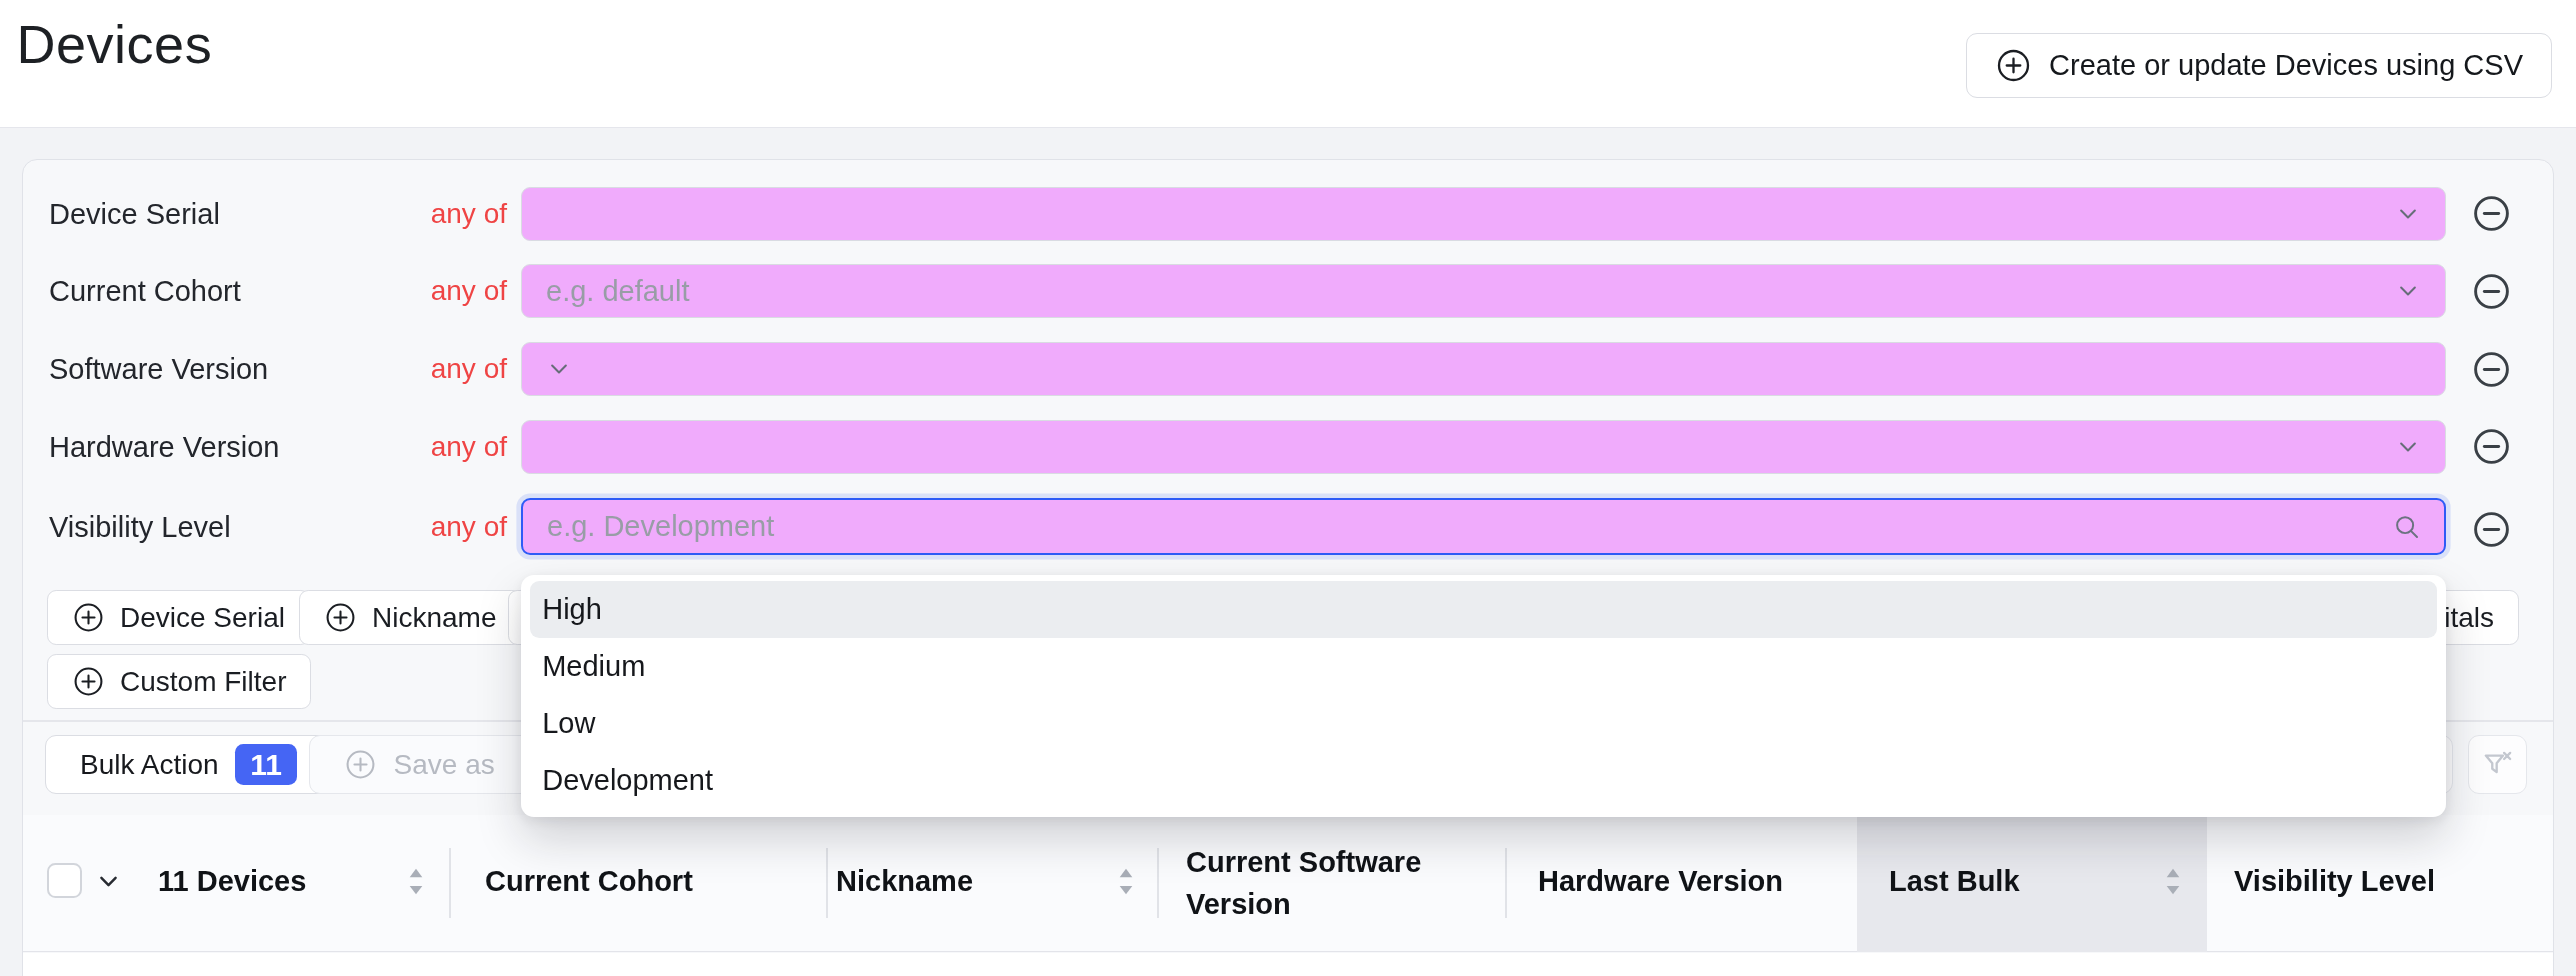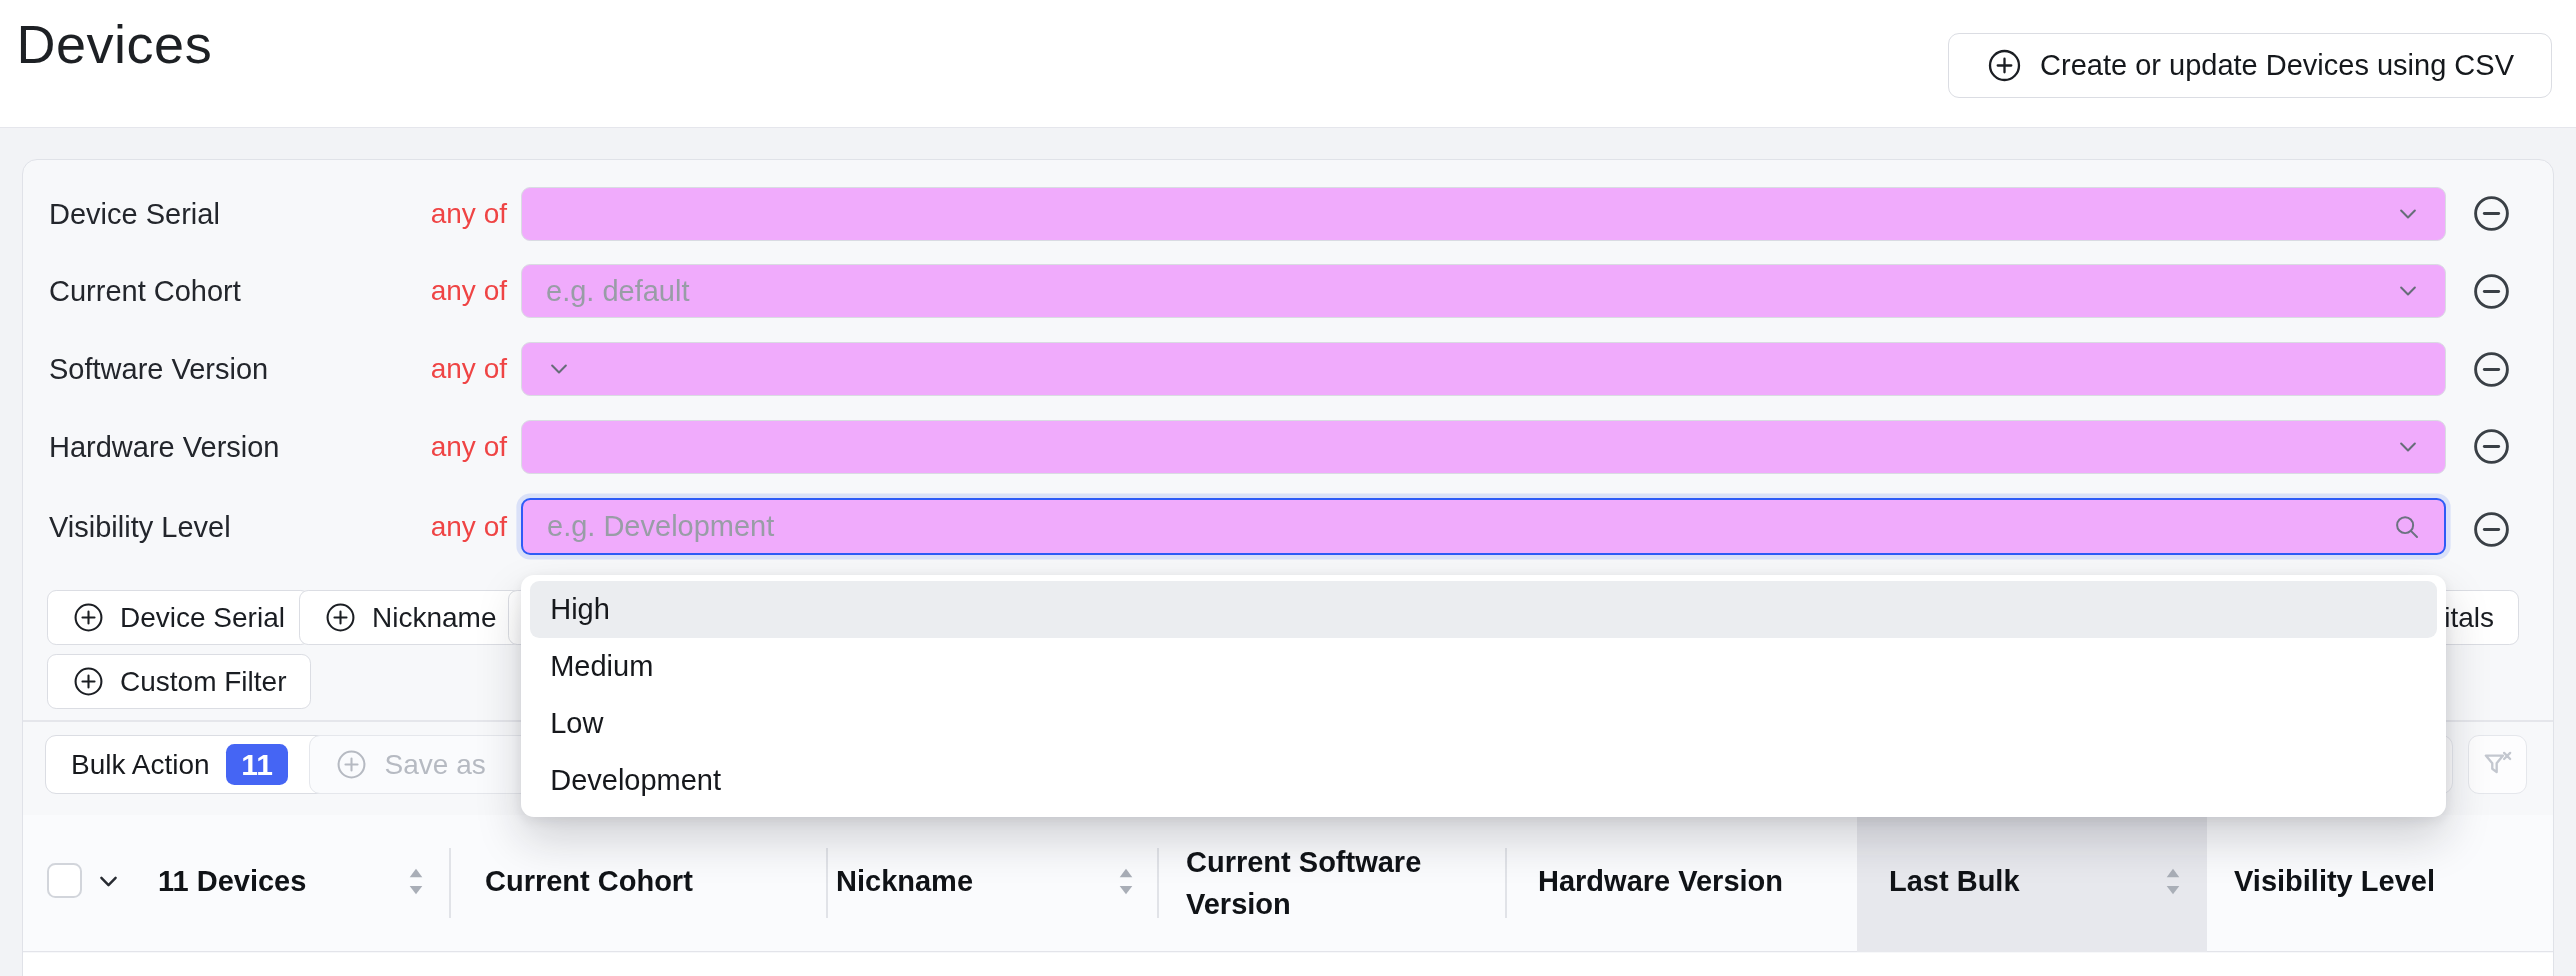--- a/index.html
+++ b/index.html
@@ -8,21 +8,21 @@
     background:#f2f3f6;
     font-family:"Liberation Sans",sans-serif;
     -webkit-font-smoothing:antialiased;
   }
   .abs{position:absolute;box-sizing:border-box;}
 
   
   .topbar{left:0;top:0;width:2576px;height:128px;background:#ffffff;border-bottom:1.8px solid #e5e6ec;}
   .page-title{left:16.6px;top:13px;font-size:54px;font-weight:400;color:#1d2024;letter-spacing:0.5px;}
   .csv-btn{right:24px;top:33px;height:65px;display:flex;align-items:center;gap:16.6px;
-    padding:0 37px;background:#fff;border:1.8px solid #dbdde3;border-radius:11px;
+    padding:0 28px;background:#fff;border:1.8px solid #dbdde3;border-radius:11px;
     font-size:29px;color:#15181c;cursor:pointer;text-align:right;}
 
   
   .card{left:22px;top:159px;width:2532px;height:841px;background:#f7f8fa;
     border:1.8px solid #e0e2e8;border-radius:15px;}
 
   .flabel{left:26px;height:54px;display:flex;align-items:center;font-size:29px;color:#23262c;}
   .anyof{left:299px;width:185px;height:54px;display:flex;align-items:center;justify-content:flex-end;
     font-size:28px;color:#ef4444;}
   .finput{left:498px;width:1925px;height:54px;background:#f0abfc;border:1.8px solid #d9dbe2;border-radius:9.2px;
@@ -32,42 +32,42 @@
   .finput input::placeholder{color:#989da6;}
   .finput.focused{border:2.8px solid #2e5bf6;box-shadow:0 0 0 4.6px rgba(68,103,245,.16);height:57px;}
   .icn{flex:none;display:block;}
   .minus-btn{left:2448px;width:41px;height:41px;color:#3a4046;cursor:pointer;background:none;border:none;padding:0;}
 
   .chip{height:55px;display:inline-flex;align-items:center;gap:15px;padding:0 24px;
     background:#fff;border:1.8px solid #dbdde3;border-radius:9.2px;font-size:28px;color:#1a1d22;cursor:pointer;}
 
   .sep{left:0;right:0;height:1.8px;background:#e5e6eb;}
 
-  .toolbtn{height:59px;display:inline-flex;align-items:center;gap:16.6px;padding:0 25px;
+  .toolbtn{height:59px;display:inline-flex;align-items:center;gap:16.6px;padding:0 34px;
     background:#fff;border:1.8px solid #dbdde3;border-radius:11px;font-size:28px;color:#17191d;cursor:pointer;}
   .badge{background:#4565f4;color:#fff;font-size:30px;font-weight:700;padding:5.5px 15px;border-radius:8.3px;line-height:1;}
   .toolbtn.disabled{border-color:#e5e7ec;background:#fafbfd;color:#b6bac2;cursor:default;}
   .sqbtn{width:59px;height:59px;display:flex;align-items:center;justify-content:center;
     background:#fdfdfe;border:1.8px solid #e5e7ec;border-radius:11px;color:#c3c7cf;cursor:pointer;padding:0;}
 
   
   .thead{left:0;right:0;top:655px;height:137px;background:#fafbfd;border-bottom:1.8px solid #e3e4ea;}
   .graycol{left:1834px;top:655px;width:350px;height:137px;background:#e7e8ed;}
   .hcell{height:52px;display:flex;align-items:center;font-size:29px;font-weight:700;color:#101317;}
   .hcell2{width:305px;font-size:29px;font-weight:700;color:#101317;line-height:42px;}
   .vdiv{width:1.8px;height:70px;background:#e1e3e8;}
   .checkbox{left:24px;top:703px;width:35px;height:35px;background:#fff;border:2.3px solid #d2d5db;border-radius:8.3px;cursor:pointer;}
   .sortbtn{width:24px;height:35px;cursor:pointer;}
   .firstrow{left:0;right:0;top:793px;height:46px;background:#ffffff;}
 
   
   .dropdown{left:521px;top:575px;width:1925px;height:242px;background:#fff;border-radius:13px;
     box-shadow:0 22px 46px rgba(20,23,35,.18),0 3.7px 11px rgba(20,23,35,.08);z-index:50;padding-top:5.5px;}
   .opt{height:57px;margin:0 9.2px;border-radius:9.2px;display:flex;align-items:center;
-    padding-left:20px;font-size:29px;color:#16181c;cursor:pointer;}
+    padding-left:12px;font-size:29px;color:#16181c;cursor:pointer;}
   .opt.hl{background:#ebedf0;}
 </style>
 </head>
 <body>
 
 <header class="abs topbar">
   <h1 class="abs page-title" style="margin:0">Devices</h1>
   <button class="abs csv-btn">
     <svg class="icn" width="37" height="37" viewBox="0 0 24 24">
         <circle cx="12" cy="12" r="9.4" fill="none" stroke="#1b1e23" stroke-width="1.5"></circle>

